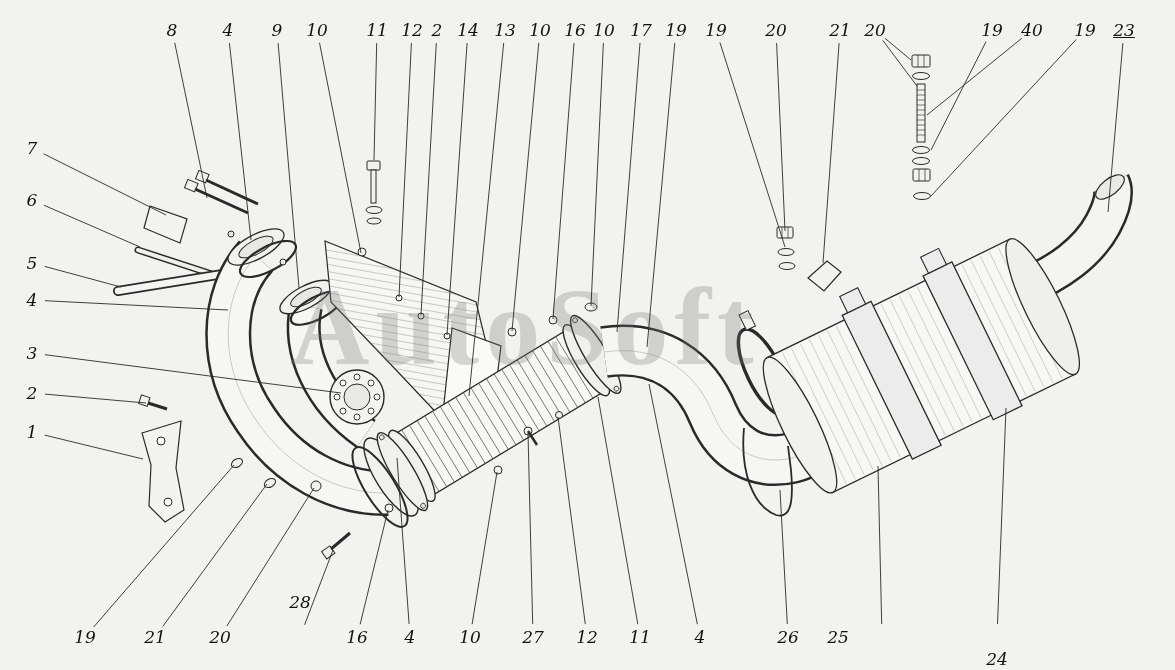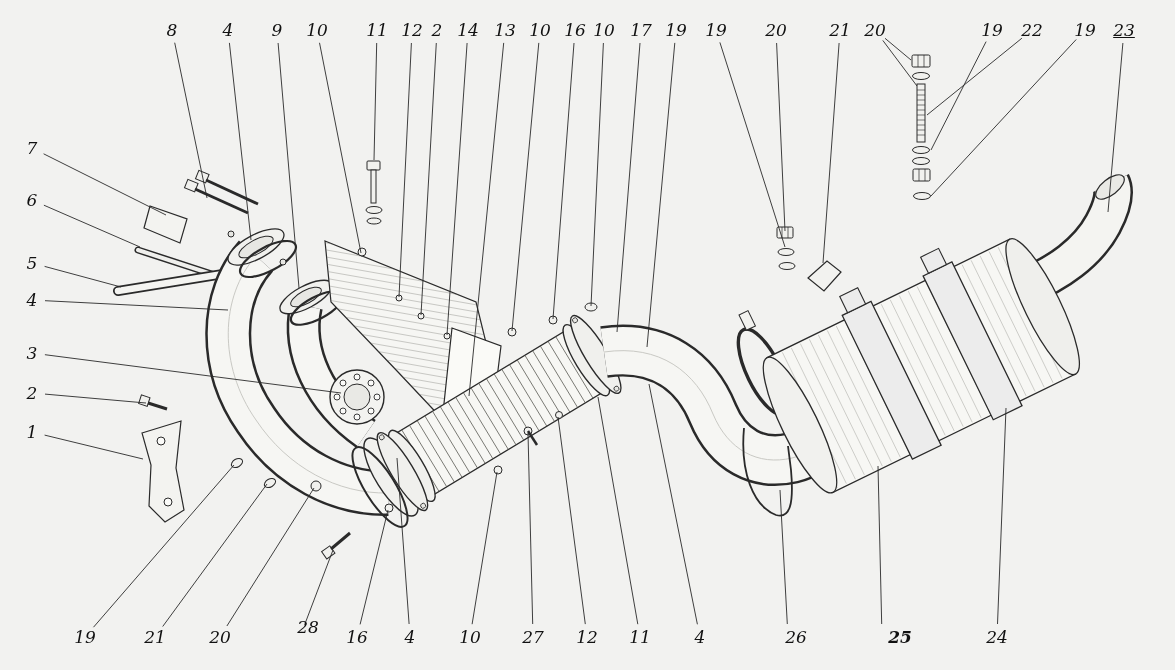--- a/index.html
+++ b/index.html
@@ -187,20 +187,21 @@
       <ellipse cx="591" cy="307" rx="6" ry="4" fill="#f1f1ee" stroke="#2a2a2a" stroke-width="1"></ellipse>
       <circle cx="512" cy="332" r="4" fill="#f1f1ee" stroke="#2a2a2a" stroke-width="1"></circle>
       <circle cx="553" cy="320" r="4" fill="#f1f1ee" stroke="#2a2a2a" stroke-width="1"></circle>
       <circle cx="362" cy="252" r="4" fill="#f1f1ee" stroke="#2a2a2a" stroke-width="1"></circle>
       <circle cx="399" cy="298" r="3" fill="#f1f1ee" stroke="#2a2a2a" stroke-width="1"></circle>
       <circle cx="421" cy="316" r="3" fill="#f1f1ee" stroke="#2a2a2a" stroke-width="1"></circle>
       <circle cx="447" cy="336" r="3" fill="#f1f1ee" stroke="#2a2a2a" stroke-width="1"></circle>
     </g>
   </svg>
 
+  <div class="watermark">AutoSoft</div>
 
   <svg id="leader-lines" width="1175" height="670" viewBox="0 0 1175 670">
       <line x1="174.7" y1="42.7" x2="207" y2="198"></line>
       <line x1="229.4" y1="42.9" x2="251" y2="240"></line>
       <line x1="278.1" y1="43.0" x2="299" y2="288"></line>
       <line x1="319.5" y1="42.8" x2="361" y2="253"></line>
       <line x1="376.7" y1="43.0" x2="374" y2="160"></line>
       <line x1="411.4" y1="43.0" x2="399" y2="297"></line>
       <line x1="436.3" y1="43.0" x2="421" y2="315"></line>
       <line x1="467.1" y1="43.0" x2="447" y2="335"></line>
@@ -255,39 +256,39 @@
       <div class="callout" style="left: 540px; top: 30px;">10</div>
       <div class="callout" style="left: 575px; top: 30px;">16</div>
       <div class="callout" style="left: 604px; top: 30px;">10</div>
       <div class="callout" style="left: 641px; top: 30px;">17</div>
       <div class="callout" style="left: 676px; top: 30px;">19</div>
       <div class="callout" style="left: 716px; top: 30px;">19</div>
       <div class="callout" style="left: 776px; top: 30px;">20</div>
       <div class="callout" style="left: 840px; top: 30px;">21</div>
       <div class="callout" style="left: 875px; top: 30px;">20</div>
       <div class="callout" style="left: 992px; top: 30px;">19</div>
-      <div class="callout" style="left: 1032px; top: 30px;">22</div>
+      <div class="callout" style="left: 1032px; top: 30px;">40</div>
       <div class="callout" style="left: 1085px; top: 30px;">19</div>
       <div class="callout" style="left: 1124px; top: 30px; text-decoration: underline;">23</div>
       <div class="callout" style="left: 32px; top: 148px;">7</div>
       <div class="callout" style="left: 32px; top: 200px;">6</div>
       <div class="callout" style="left: 32px; top: 263px;">5</div>
       <div class="callout" style="left: 32px; top: 300px;">4</div>
       <div class="callout" style="left: 32px; top: 353px;">3</div>
       <div class="callout" style="left: 32px; top: 393px;">2</div>
       <div class="callout" style="left: 32px; top: 432px;">1</div>
       <div class="callout" style="left: 85px; top: 637px;">19</div>
       <div class="callout" style="left: 155px; top: 637px;">21</div>
       <div class="callout" style="left: 220px; top: 637px;">20</div>
-      <div class="callout" style="left: 300px; top: 627px; margin-left: 8px;">28</div>
+      <div class="callout" style="left: 300px; top: 602px;">28</div>
       <div class="callout" style="left: 357px; top: 637px;">16</div>
       <div class="callout" style="left: 410px; top: 637px;">4</div>
       <div class="callout" style="left: 470px; top: 637px;">10</div>
       <div class="callout" style="left: 533px; top: 637px;">27</div>
       <div class="callout" style="left: 587px; top: 637px;">12</div>
       <div class="callout" style="left: 640px; top: 637px;">11</div>
       <div class="callout" style="left: 700px; top: 637px;">4</div>
-      <div class="callout" style="left: 788px; top: 637px; margin-left: 8px;">26</div>
-      <div class="callout" style="left: 900px; top: 637px; font-weight: bold;">25</div>
-      <div class="callout" style="left: 997px; top: 637px; font-style: italic;">24</div>
+      <div class="callout" style="left: 788px; top: 637px;">26</div>
+      <div class="callout" style="left: 838px; top: 637px;">25</div>
+      <div class="callout" style="left: 997px; top: 659px; font-style: italic;">24</div>
     </div>
 
 </div>
 
 </body></html>

